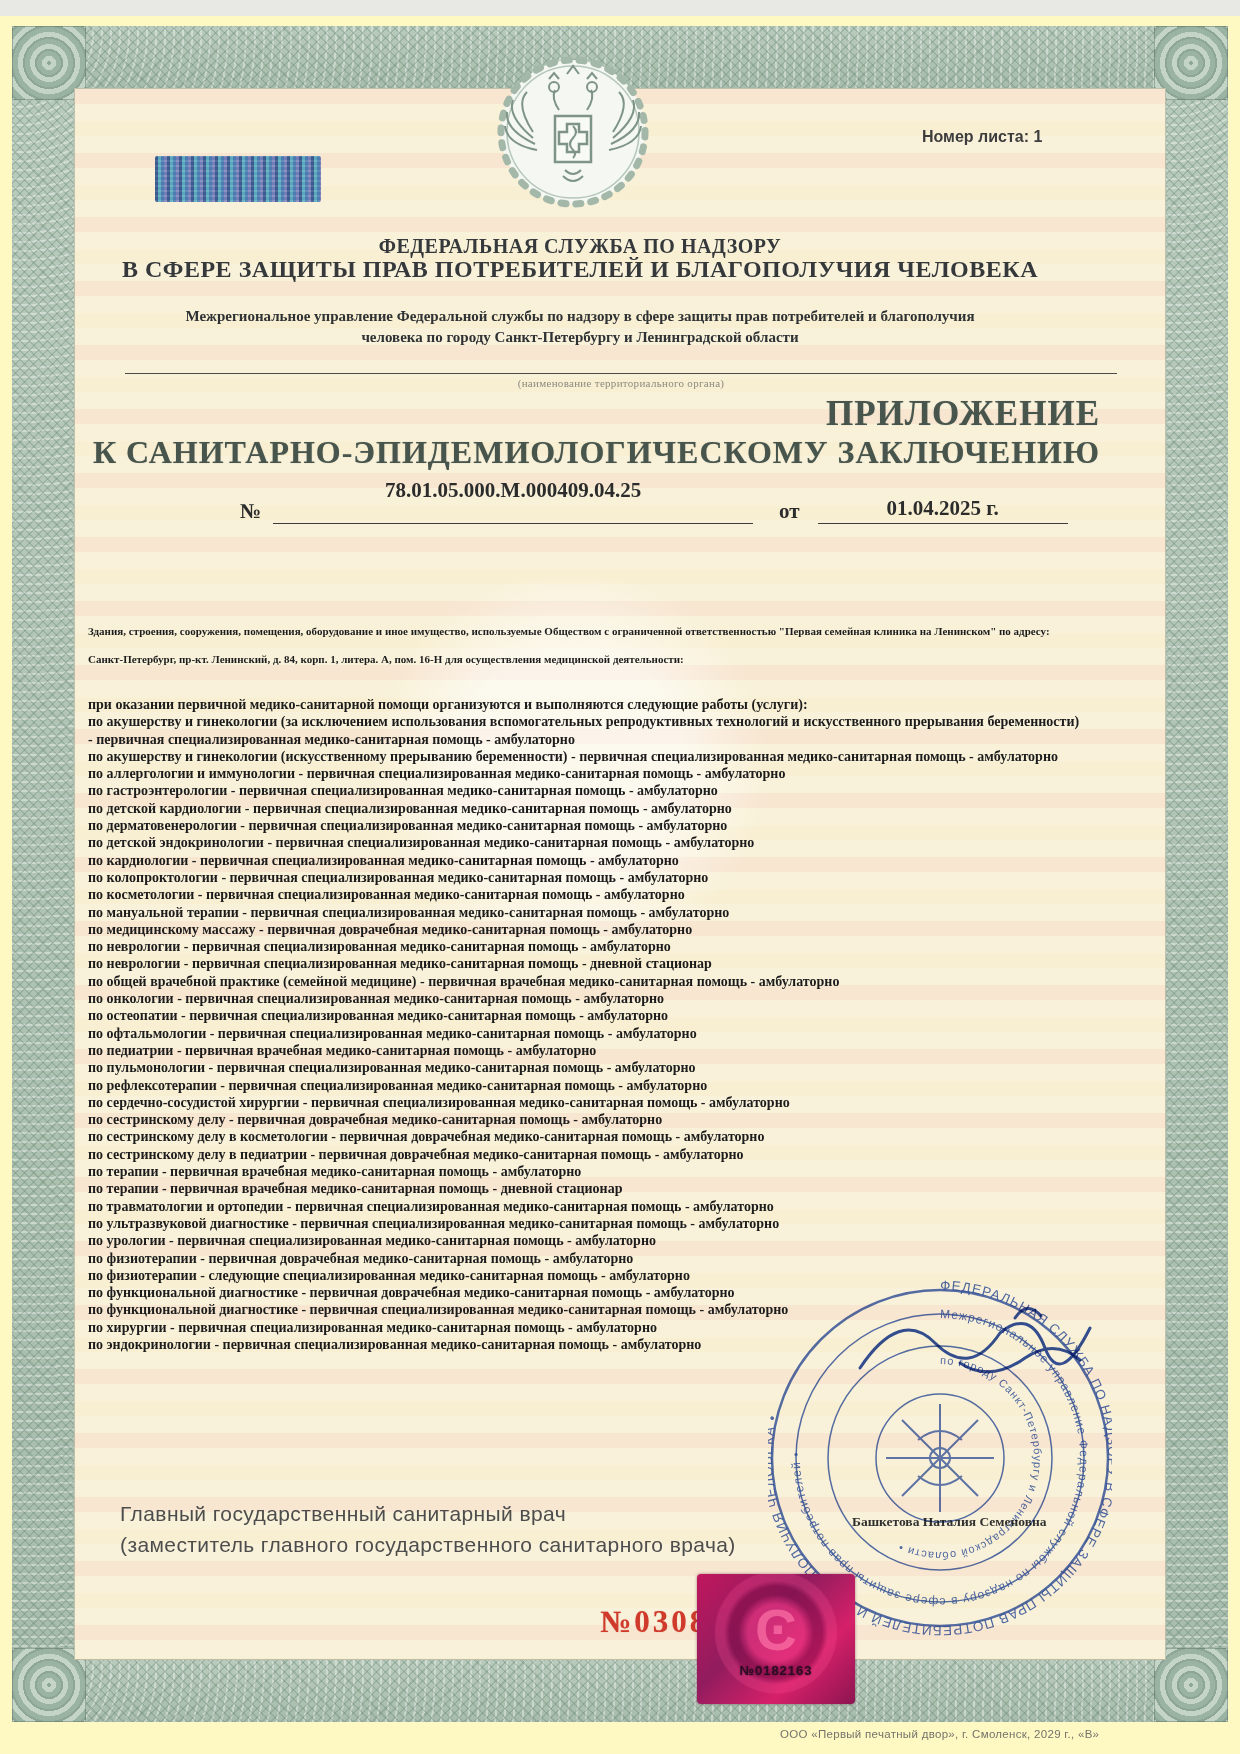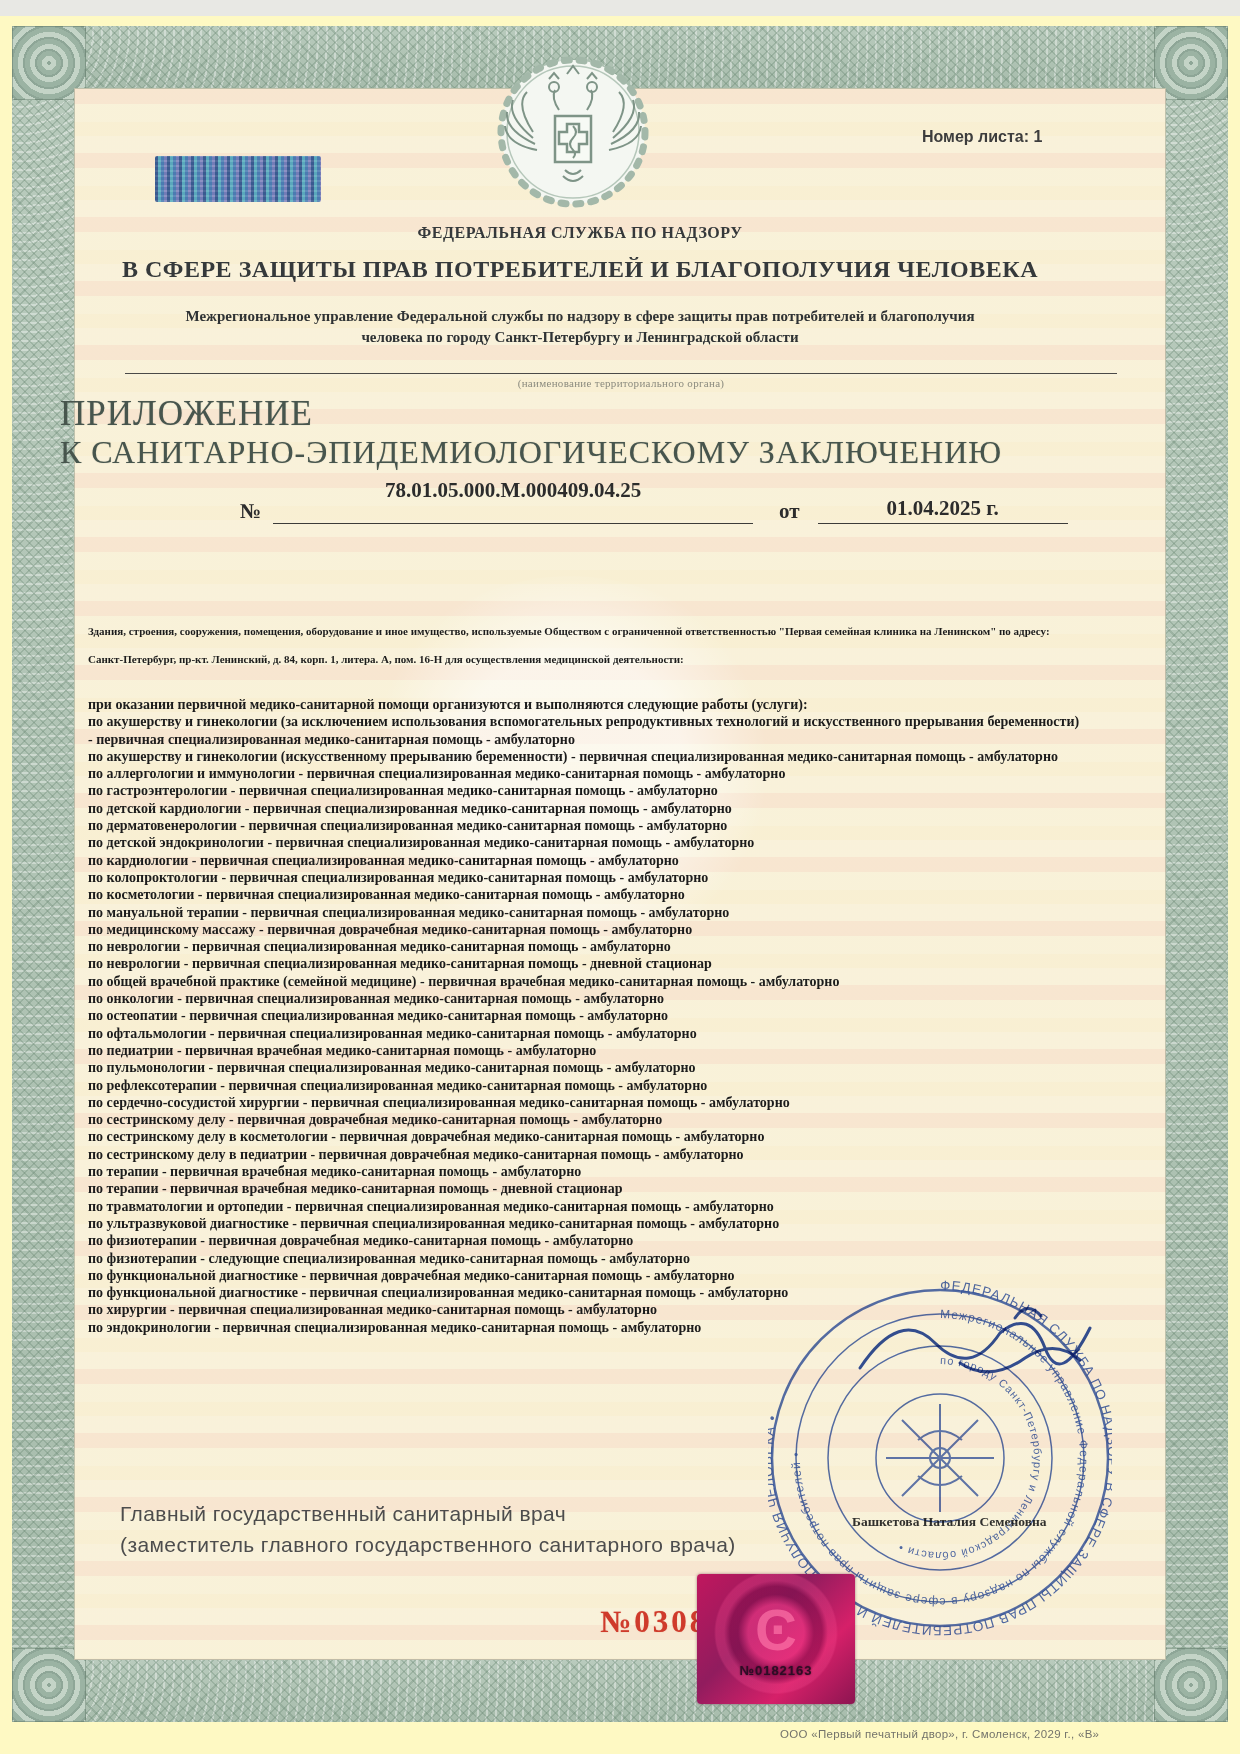--- a/index.html
+++ b/index.html
@@ -72,37 +72,37 @@
   }
   .sheet-no {
     position:absolute; left:922px; top:112px;
     font-family:"Liberation Sans","DejaVu Sans",sans-serif;
     font-size:16px; font-weight:700; color:#3d3d3d;
   }
   .agency-1, .agency-2 {
     position:absolute; left:80px; width:1000px; text-align:center;
     font-weight:700; color:#35393b; letter-spacing:.5px;
   }
-  .agency-1 { top:208px; font-size:16px; }
+  .agency-1 { top:219px; font-size:20px; }
   .agency-2 { top:240px; font-size:24px; }
   .territorial {
     position:absolute; left:160px; top:290px; width:840px; text-align:center;
     font-weight:700; font-size:15px; line-height:21px; color:#2e3234;
   }
   .rule {
     position:absolute; left:125px; top:357px; width:992px; height:0;
     border-top:1.6px solid #4a4a48;
   }
   .rule-caption {
     position:absolute; left:125px; top:361px; width:992px; text-align:center;
     font-size:11px; color:#8b8b7f; letter-spacing:.3px;
   }
   .title-1, .title-2 {
-    position:absolute; left:60px; width:1040px; text-align:left;
-    font-weight:400; color:#47554d; letter-spacing:1px;
+    position:absolute; left:60px; width:1040px; text-align:right;
+    font-weight:700; color:#47554d; letter-spacing:1px;
     text-shadow:0 0 1px rgba(71,85,77,.4);
   }
   .title-1 { top:378px; font-size:35px; }
   .title-2 { top:418px; font-size:32px; }
   .num-row {
     position:absolute; left:125px; top:462px; width:992px;
     display:flex; align-items:flex-end;
     font-weight:700; font-size:21px; color:#2c2c2c;
   }
   .num-sign { margin-left:115px; }
@@ -290,20 +290,21 @@
         <div class="svc">по сестринскому делу в педиатрии - первичная доврачебная медико-санитарная помощь - амбулаторно</div>
 
         <div class="svc">по терапии - первичная врачебная медико-санитарная помощь - амбулаторно</div>
 
         <div class="svc">по терапии - первичная врачебная медико-санитарная помощь - дневной стационар</div>
 
         <div class="svc">по травматологии и ортопедии - первичная специализированная медико-санитарная помощь - амбулаторно</div>
 
         <div class="svc">по ультразвуковой диагностике - первичная специализированная медико-санитарная помощь - амбулаторно</div>
 
+        <div class="svc">по урологии - первичная специализированная медико-санитарная помощь - амбулаторно</div>
 
         <div class="svc">по физиотерапии - первичная доврачебная медико-санитарная помощь - амбулаторно</div>
 
         <div class="svc">по физиотерапии - следующие специализированная медико-санитарная помощь - амбулаторно</div>
 
         <div class="svc">по функциональной диагностике - первичная доврачебная медико-санитарная помощь - амбулаторно</div>
 
         <div class="svc">по функциональной диагностике - первичная специализированная медико-санитарная помощь - амбулаторно</div>
 
         <div class="svc">по хирургии - первичная специализированная медико-санитарная помощь - амбулаторно</div>

